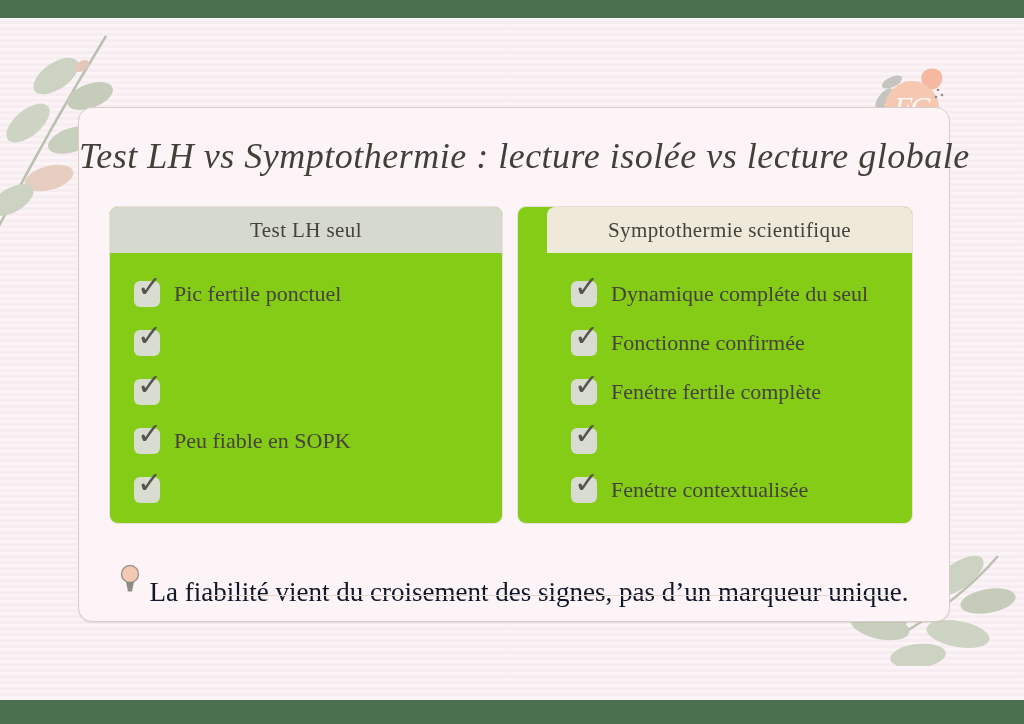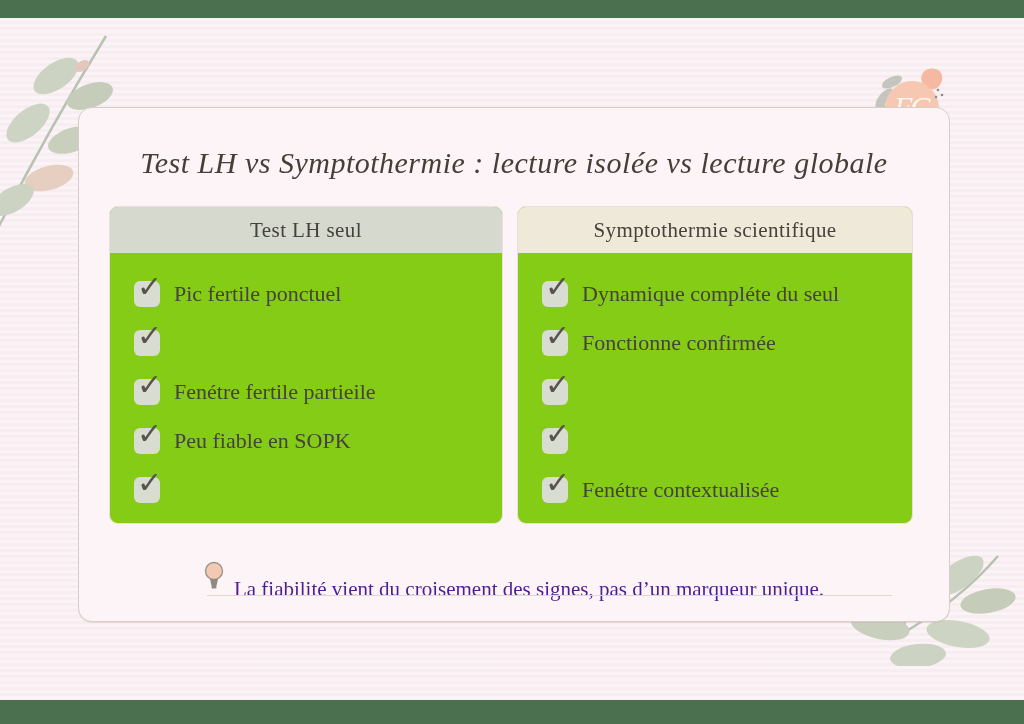--- a/index.html
+++ b/index.html
@@ -29,31 +29,31 @@
     font-family:"Liberation Serif",serif;letter-spacing:-2px;
   }
 
   .card{
     position:absolute;left:78px;top:107px;width:870px;height:513px;
     background:#fcf4f6;
     border:1px solid #d7cfc7;border-radius:14px;
     box-shadow:0 1px 0 rgba(180,165,160,.25);
   }
   .title{
-    position:absolute;left:0;top:38px;width:100%;
-    text-align:center;font-style:italic;font-size:30px;color:#43403a;
+    position:absolute;left:0;top:27px;width:100%;
+    text-align:center;font-style:italic;font-size:36px;color:#43403a;
     letter-spacing:.5px;white-space:nowrap;
   }
   .panel{
     position:absolute;top:98px;width:394px;height:318px;
     background:#84cc16;border:1px solid #e9e0de;border-radius:9px;
     box-sizing:border-box;overflow:visible;
   }
   .panel.left{left:30px;}
-  .panel.right{left:438px;width:396px;}
+  .panel.right{left:438px;width:396px;padding-left:29px;}
   .panel-header{
     height:46px;border-radius:8px 8px 0 0;
     display:flex;align-items:center;justify-content:center;
     font-size:21px;color:#45423c;letter-spacing:.4px;
   }
   .panel.left  .panel-header{background:#d6d9ce;}
   .panel.right .panel-header{background:#efe9d9;}
   .item-list{padding:16px 0 0 24px;}
   .item{display:flex;align-items:center;height:49px;}
   .checkbox{
@@ -63,21 +63,21 @@
   .checkbox .tick{
     position:absolute;left:3px;top:-9px;font-size:30px;line-height:1;
     color:#57544e;font-family:"DejaVu Sans",sans-serif;
   }
   .item-label{font-size:22px;color:#46423c;white-space:nowrap;}
 
   .note{
     position:absolute;left:0;top:440px;width:100%;
     display:flex;align-items:center;justify-content:center;gap:10px;
   }
-  .note-text{font-size:21px;color:#4c1d95;white-space:nowrap;margin-top:29px;}
+  .note-text{font-size:27px;color:#0f172a;white-space:nowrap;margin-top:29px;}
   .divider{
     position:absolute;left:128px;top:487px;width:616px;left:128px;
     width:calc(100% - 185px);height:1px;background:#e0d7d1;
   }
 </style>
 </head>
 <body>
 
 <div class="paper-texture"></div>
 <div class="bar top"></div>
@@ -163,21 +163,20 @@
       </div>
       <div class="item">
         <span class="checkbox">
             <span class="tick">✓</span>
           </span>
       </div>
       <div class="item">
         <span class="checkbox">
             <span class="tick">✓</span>
           </span>
-        <span class="item-label">Fenétre fertile partieile</span>
       </div>
       <div class="item">
         <span class="checkbox">
             <span class="tick">✓</span>
           </span>
         <span class="item-label">Peu fiable en SOPK</span>
       </div>
       <div class="item">
         <span class="checkbox">
             <span class="tick">✓</span>
@@ -198,20 +197,21 @@
       <div class="item">
         <span class="checkbox">
             <span class="tick">✓</span>
           </span>
         <span class="item-label">Fonctionne confirmée</span>
       </div>
       <div class="item">
         <span class="checkbox">
             <span class="tick">✓</span>
           </span>
+        <span class="item-label">Fenétre fertile complète</span>
       </div>
       <div class="item">
         <span class="checkbox">
             <span class="tick">✓</span>
           </span>
       </div>
       <div class="item">
         <span class="checkbox">
             <span class="tick">✓</span>
           </span>

